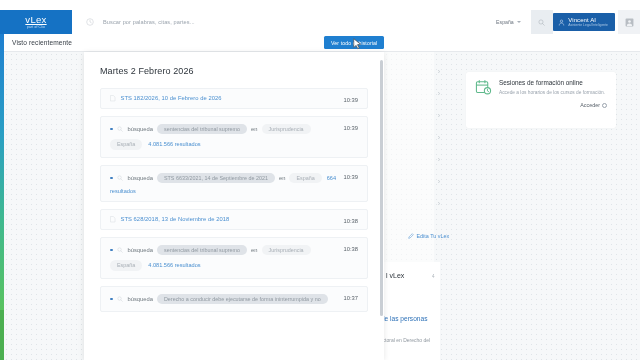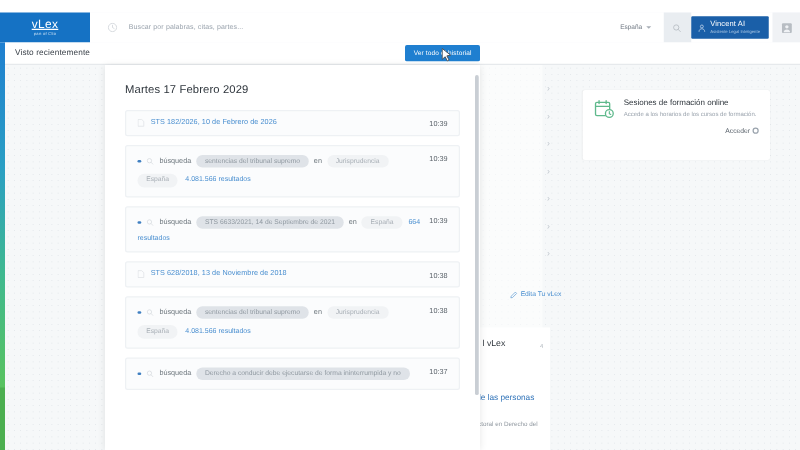--- a/index.html
+++ b/index.html
@@ -297,21 +297,21 @@
     <div class="bp-line">comprometido el interés superior del menor. En consecuencia</div>
   </div>
 
   <div class="recent-bar">
     <span class="recent-title">Visto recientemente</span>
   </div>
   <button class="hist-btn">Ver todo el historial</button>
 
   <div class="modal">
     <div class="modal-inner">
-      <div class="modal-date">Martes 17 Febrero 2029</div>
+      <div class="modal-date">Martes 2 Febrero 2026</div>
 
       <div class="item plain">
         <div class="row-main">
           <span class="doc-ic">
             <svg viewBox="0 0 12 14" width="5.5" height="6.5">
                 <path d="M1 1h6.2L11 4.6V13H1z" fill="none" stroke="#9aa3ad" stroke-width="1.1"></path>
               </svg>
           </span>
           <span class="doc-link">STS 182/2026, 10 de Febrero de 2026</span>
         </div>

